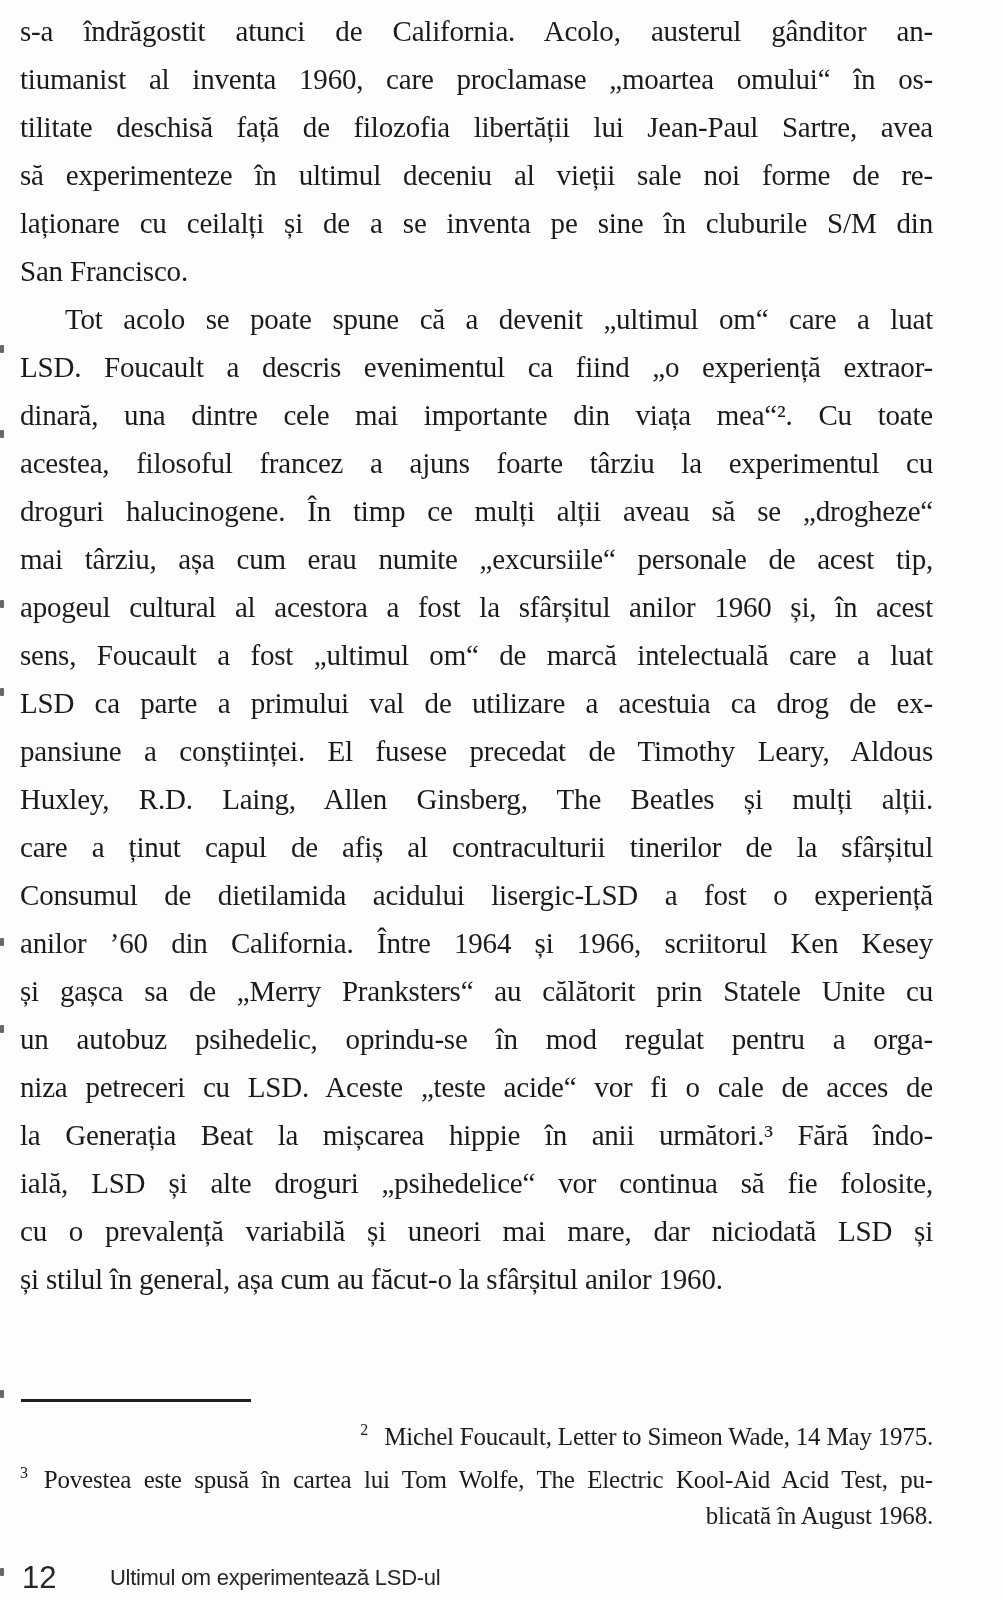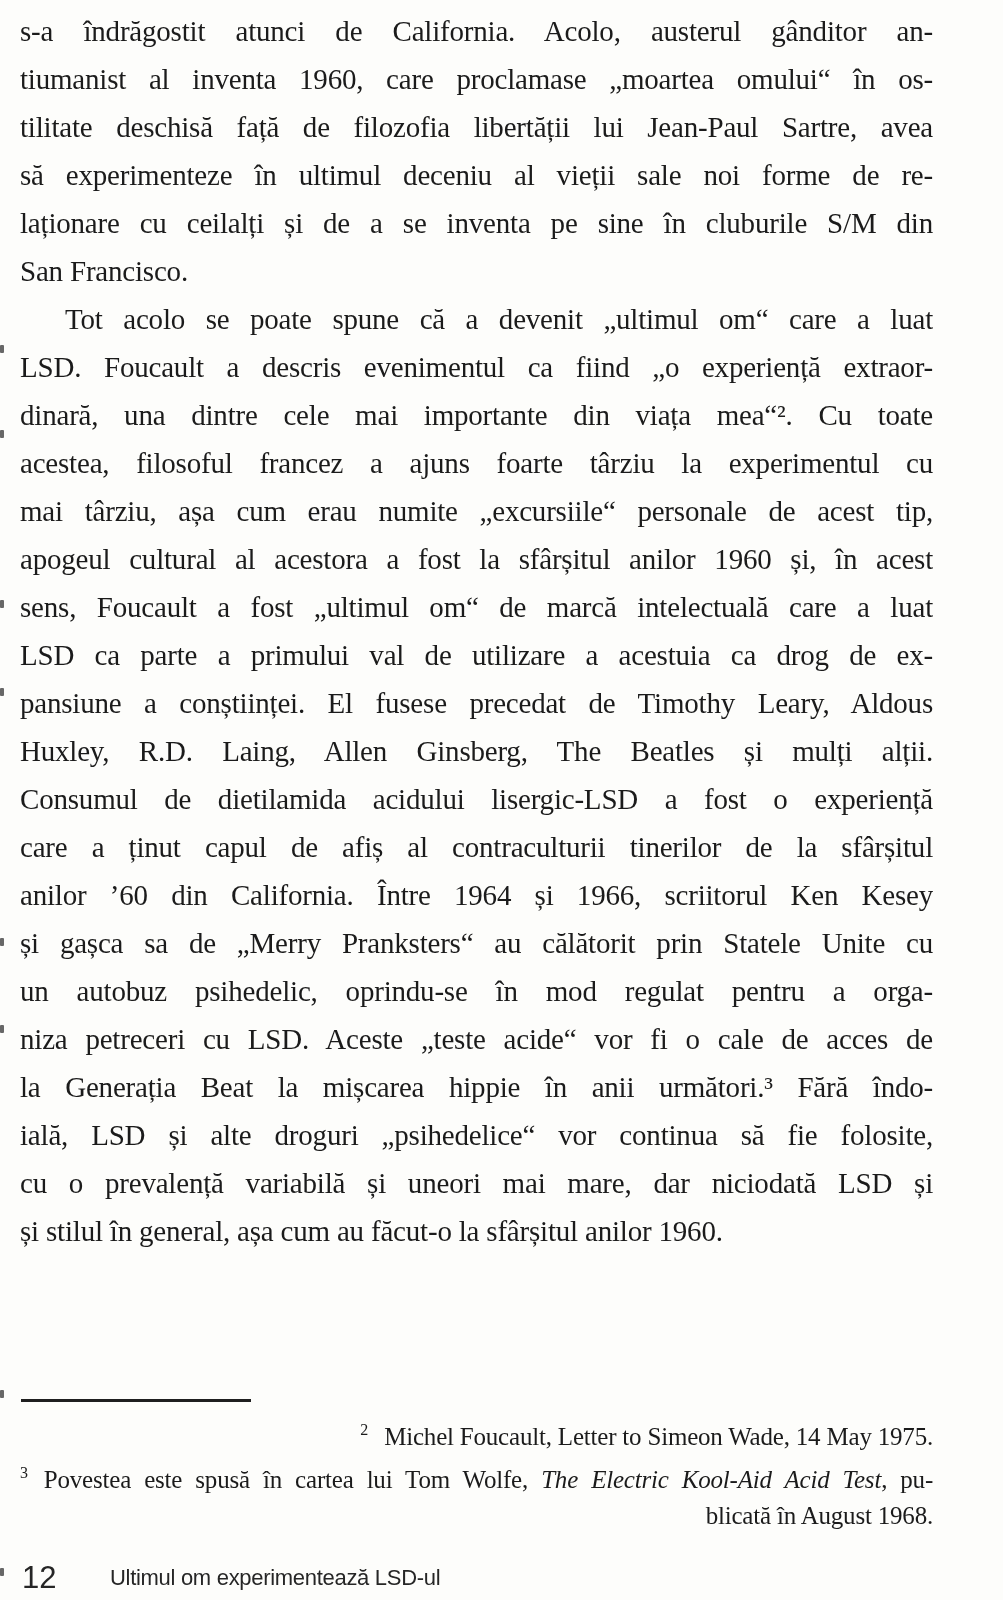--- a/index.html
+++ b/index.html
@@ -58,21 +58,21 @@
   .fn-line.just {
     text-align: justify;
     -moz-text-align-last: justify;
     text-align-last: justify;
   }
   .fn-marker {
     font-size: 16px;
     vertical-align: 10px;
     margin-right: 16px;
   }
-  .it { font-style: italic; }
+  .it { }
   .footer {
     position: absolute;
     left: 22px;
     top: 1558px;
     width: 960px;
     height: 42px;
     font-family: "Liberation Sans", sans-serif;
     color: #262626;
   }
   .pagenum {
@@ -112,28 +112,29 @@
         <div class="line just">tilitate deschisă față de filozofia libertății lui Jean-Paul Sartre, avea</div>
         <div class="line just">să experimenteze în ultimul deceniu al vieții sale noi forme de re-</div>
         <div class="line just">laționare cu ceilalți și de a se inventa pe sine în cluburile S/M din</div>
         <div class="line">San Francisco.</div>
       </div>
       <div>
         <div class="line just indent">Tot acolo se poate spune că a devenit „ultimul om“ care a luat</div>
         <div class="line just">LSD. Foucault a descris evenimentul ca fiind „o experiență extraor-</div>
         <div class="line just">dinară, una dintre cele mai importante din viața mea“². Cu toate</div>
         <div class="line just">acestea, filosoful francez a ajuns foarte târziu la experimentul cu</div>
+        <div class="line just">droguri halucinogene. În timp ce mulți alții aveau să se „drogheze“</div>
         <div class="line just">mai târziu, așa cum erau numite „excursiile“ personale de acest tip,</div>
         <div class="line just">apogeul cultural al acestora a fost la sfârșitul anilor 1960 și, în acest</div>
         <div class="line just">sens, Foucault a fost „ultimul om“ de marcă intelectuală care a luat</div>
         <div class="line just">LSD ca parte a primului val de utilizare a acestuia ca drog de ex-</div>
         <div class="line just">pansiune a conștiinței. El fusese precedat de Timothy Leary, Aldous</div>
         <div class="line just">Huxley, R.D. Laing, Allen Ginsberg, The Beatles și mulți alții.</div>
+        <div class="line just">care a ținut capul de afiș al contraculturii tinerilor de la sfârșitul</div>
         <div class="line just">Consumul de dietilamida acidului lisergic-LSD a fost o experiență</div>
-        <div class="line just">care a ținut capul de afiș al contraculturii tinerilor de la sfârșitul</div>
         <div class="line just">anilor ’60 din California. Între 1964 și 1966, scriitorul Ken Kesey</div>
         <div class="line just">și gașca sa de „Merry Pranksters“ au călătorit prin Statele Unite cu</div>
         <div class="line just">un autobuz psihedelic, oprindu-se în mod regulat pentru a orga-</div>
         <div class="line just">niza petreceri cu LSD. Aceste „teste acide“ vor fi o cale de acces de</div>
         <div class="line just">la Generația Beat la mișcarea hippie în anii următori.³ Fără îndo-</div>
         <div class="line just">ială, LSD și alte droguri „psihedelice“ vor continua să fie folosite,</div>
         <div class="line just">cu o prevalență variabilă și uneori mai mare, dar niciodată LSD și</div>
         <div class="line">și stilul în general, așa cum au făcut-o la sfârșitul anilor 1960.</div>
       </div>
     </div>

